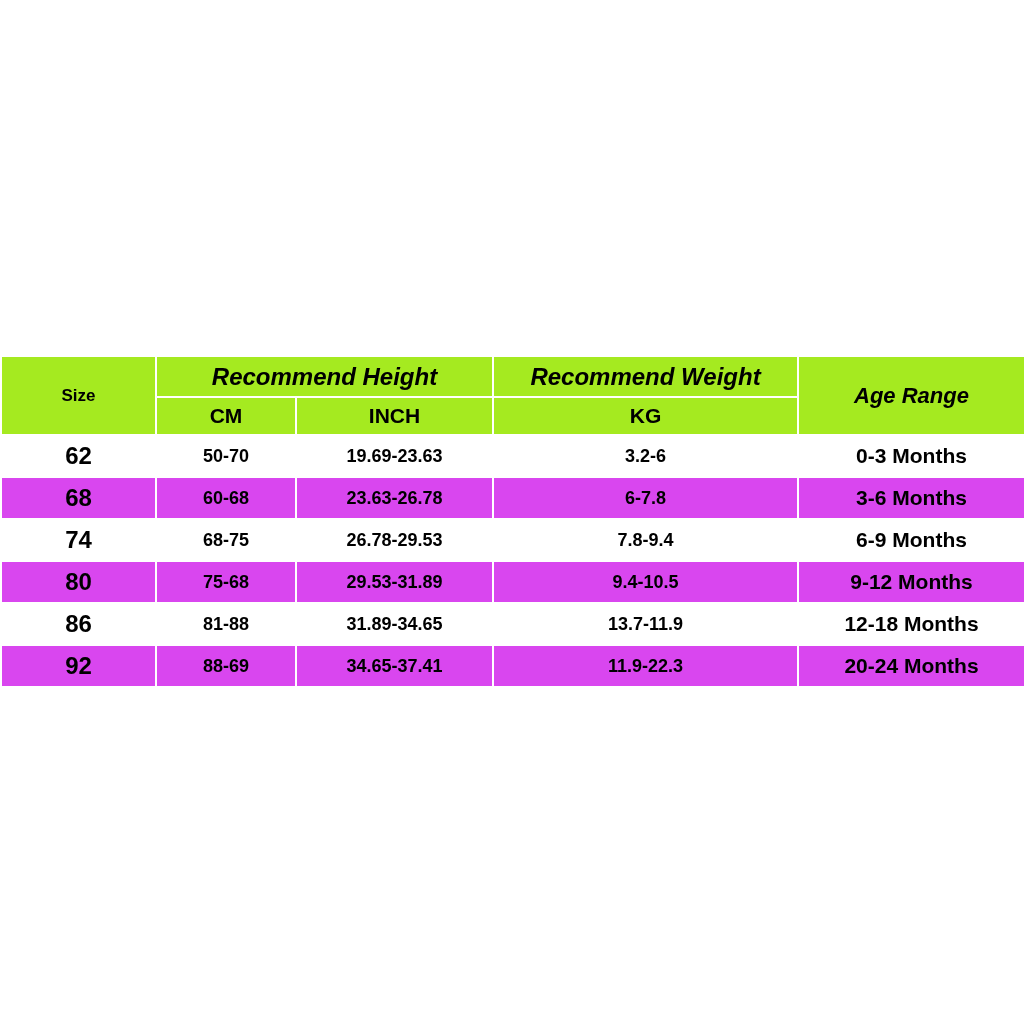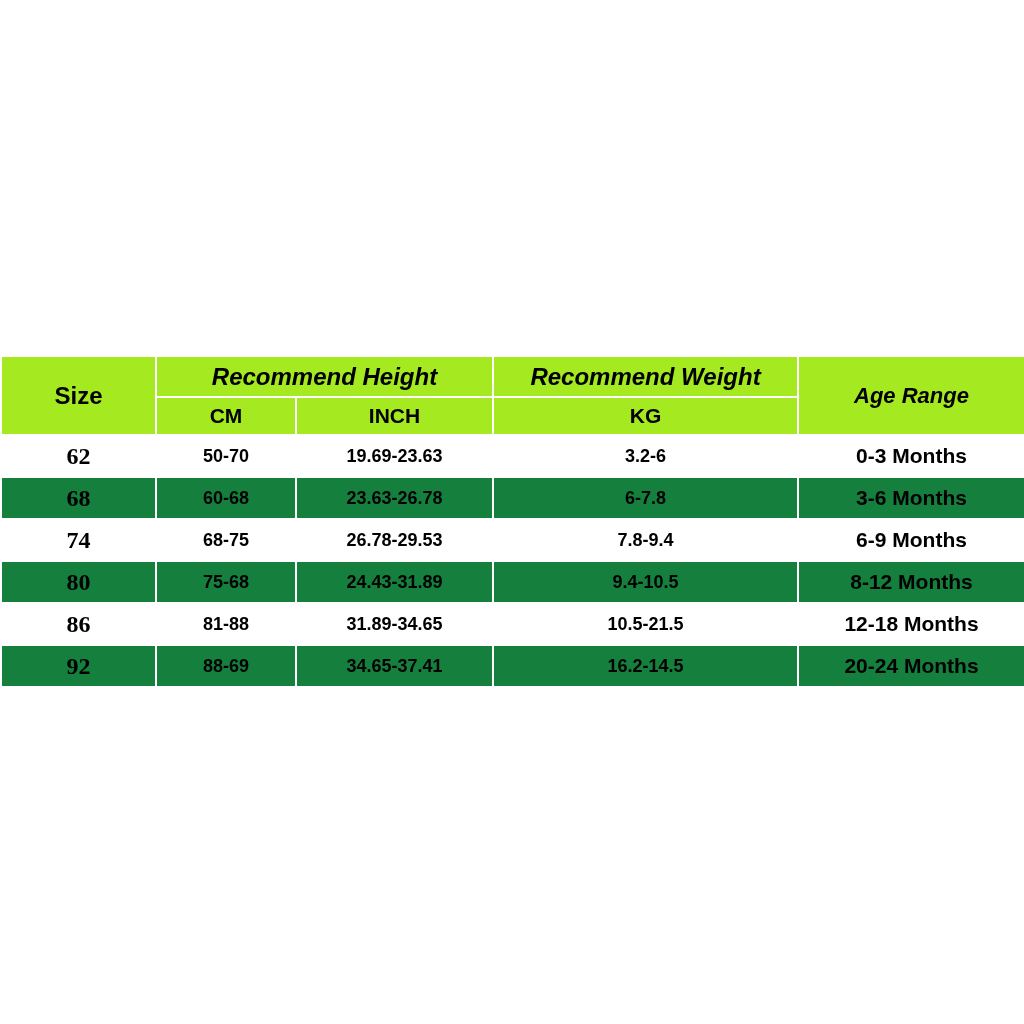--- a/index.html
+++ b/index.html
@@ -54,39 +54,38 @@
     height: 39px;
     font-size: 24px;
     font-style: italic;
   }
   .hdr-sub {
     height: 36px;
     font-size: 21px;
     margin-left: 44px;
   }
   .hdr-size {
-    font-size: 24px;
+    font-size: 17px;
     margin-left: 8px;
   }
   .hdr-age {
     font-size: 22px;
     font-style: italic;
   }
 
   
   tr.row-odd td { background: #ffffff; }
-  tr.row-even td { background: #15803d; }
+  tr.row-even td { background: #d946ef; }
 
   td.cell {
     height: 40px;
     font-weight: bold;
   }
   td.cell-size {
     font-size: 24px;
-    font-family: Liberation Serif, serif;
   }
   td.cell-num {
     font-size: 18px;
   }
   td.cell-age {
     font-size: 21px;
   }
 </style>
 </head>
 <body>
@@ -131,33 +130,33 @@
       <tr class="row-odd">
         <td class="cell cell-size">74</td>
         <td class="cell cell-num">68-75</td>
         <td class="cell cell-num">26.78-29.53</td>
         <td class="cell cell-num">7.8-9.4</td>
         <td class="cell cell-age">6-9 Months</td>
       </tr>
       <tr class="row-even">
         <td class="cell cell-size">80</td>
         <td class="cell cell-num">75-68</td>
-        <td class="cell cell-num">24.43-31.89</td>
+        <td class="cell cell-num">29.53-31.89</td>
         <td class="cell cell-num">9.4-10.5</td>
-        <td class="cell cell-age">8-12 Months</td>
+        <td class="cell cell-age">9-12 Months</td>
       </tr>
       <tr class="row-odd">
         <td class="cell cell-size">86</td>
         <td class="cell cell-num">81-88</td>
         <td class="cell cell-num">31.89-34.65</td>
-        <td class="cell cell-num">10.5-21.5</td>
+        <td class="cell cell-num">13.7-11.9</td>
         <td class="cell cell-age">12-18 Months</td>
       </tr>
       <tr class="row-even">
         <td class="cell cell-size">92</td>
         <td class="cell cell-num">88-69</td>
         <td class="cell cell-num">34.65-37.41</td>
-        <td class="cell cell-num">16.2-14.5</td>
+        <td class="cell cell-num">11.9-22.3</td>
         <td class="cell cell-age">20-24 Months</td>
       </tr>
     </tbody>
   </table>
 </div>
 
 </body></html>

